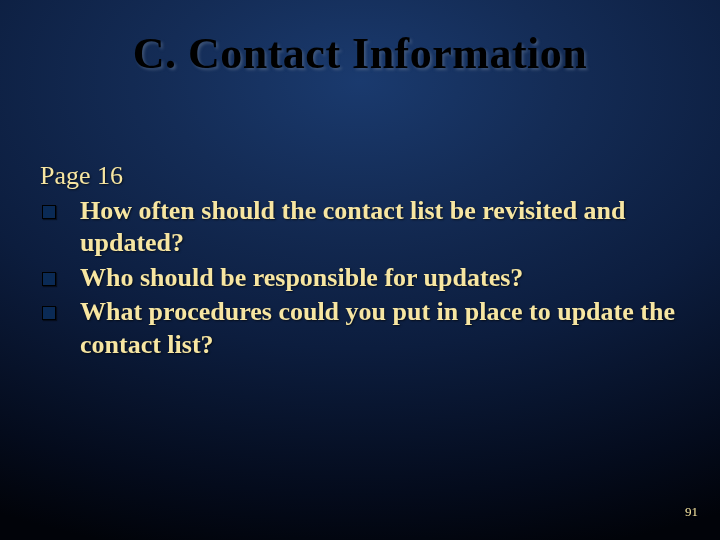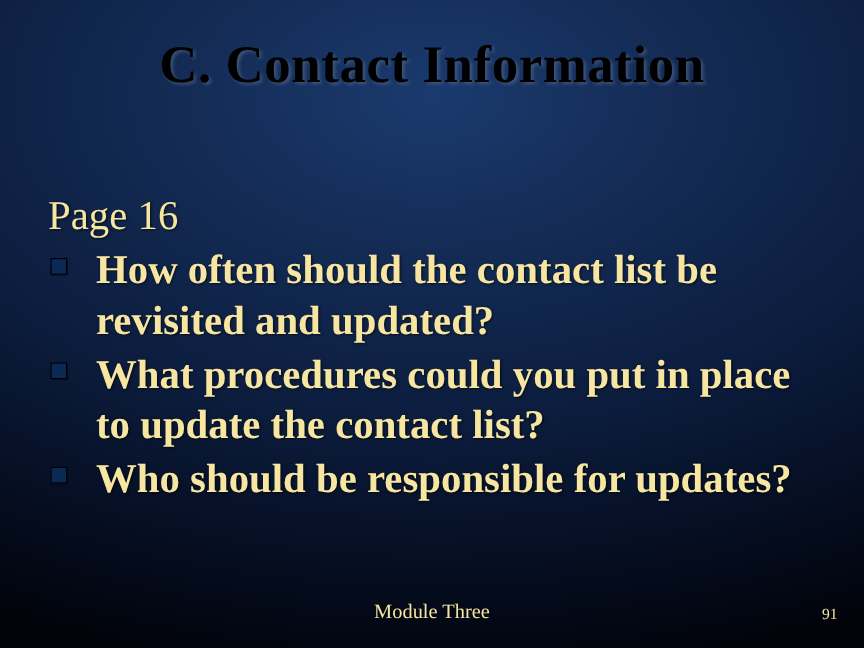--- a/index.html
+++ b/index.html
@@ -34,21 +34,21 @@
     color: #000000;
     text-shadow: 2px 2px 3px rgba(90,110,140,0.6);
     letter-spacing: 0.5px;
   }
   .body {
     position: absolute;
     top: 160px;
     left: 40px;
     right: 40px;
     color: #f7e6a2;
-    font-size: 34px;
+    font-size: 26px;
     line-height: 1.25;
     text-shadow: 1px 1px 2px rgba(0,0,0,0.6);
   }
   .page-ref {
     margin-bottom: 2px;
   }
   .bullet-row {
     display: flex;
     align-items: flex-start;
     margin-bottom: 2px;
@@ -98,25 +98,24 @@
   <div class="body">
     <div class="page-ref">Page 16</div>
 
     <div class="bullet-row">
       <div class="bullet-marker"></div>
       <div class="bullet-text">How often should the contact list be revisited and updated?</div>
     </div>
 
     <div class="bullet-row">
       <div class="bullet-marker"></div>
-      <div class="bullet-text">What procedures could you put in place to update the contact list?</div>
+      <div class="bullet-text">Who should be responsible for updates?</div>
     </div>
 
     <div class="bullet-row">
       <div class="bullet-marker"></div>
-      <div class="bullet-text">Who should be responsible for updates?</div>
+      <div class="bullet-text">What procedures could you put in place to update the contact list?</div>
     </div>
   </div>
 
-  <div class="footer-center">Module Three</div>
   <div class="footer-right">91</div>
 
 </div>
 
 </body></html>

